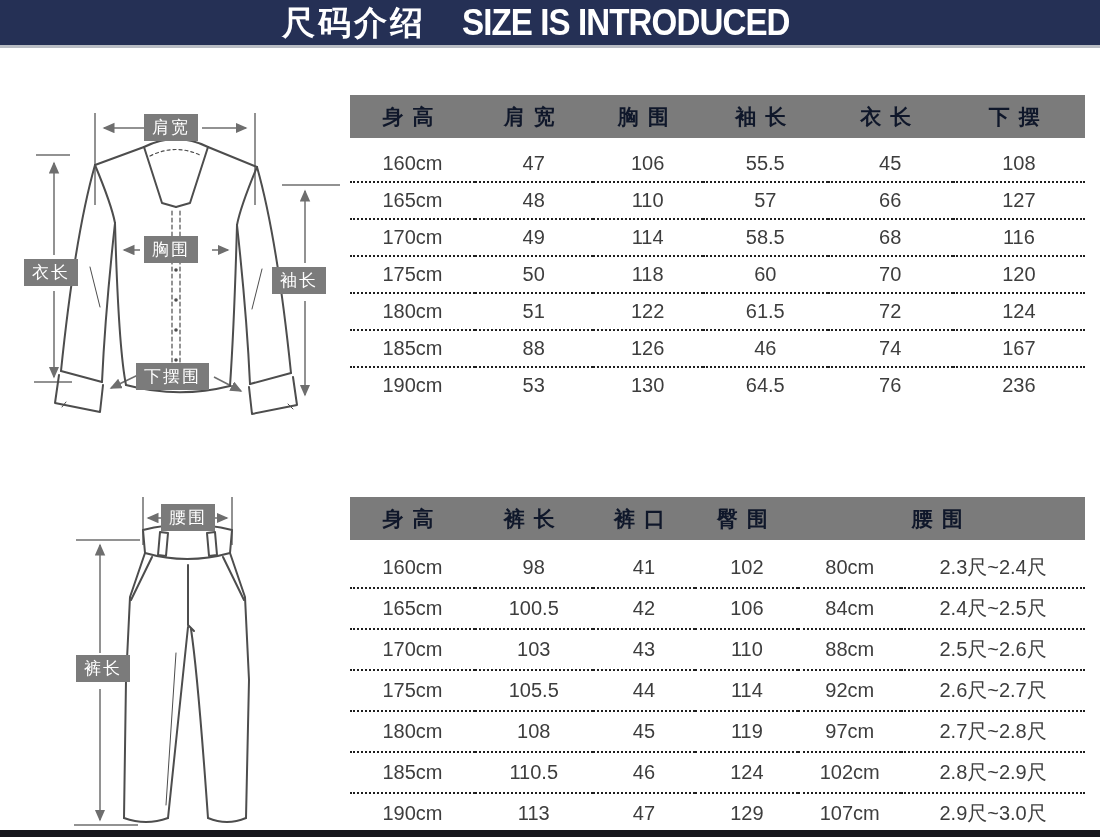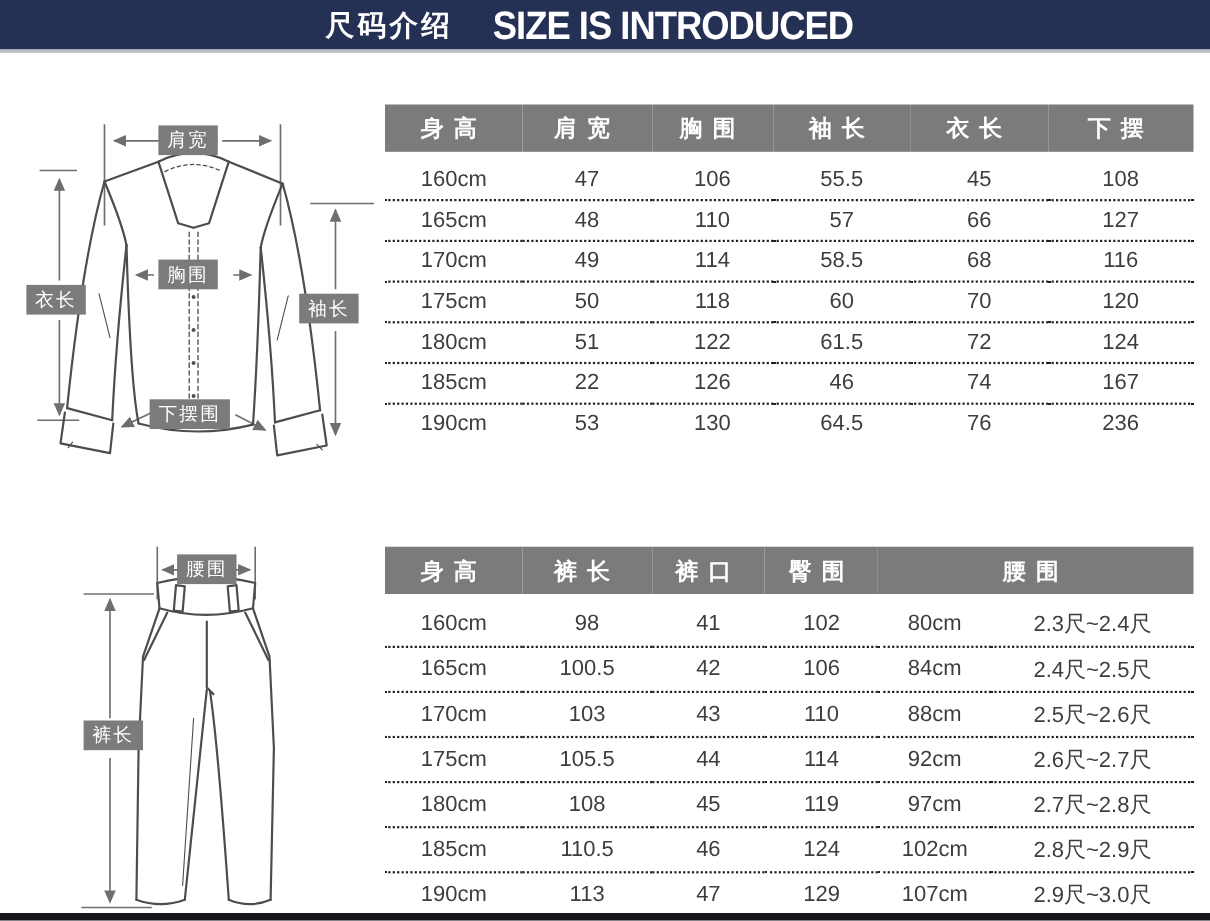--- a/index.html
+++ b/index.html
@@ -12,30 +12,30 @@
     --measure:#6e6e6e;
   }
   *{margin:0;padding:0;box-sizing:border-box;}
   html,body{width:1100px;height:837px;background:#fff;overflow:hidden;
     font-family:"Liberation Sans","DejaVu Sans",sans-serif;}
   .page{position:relative;width:1100px;height:837px;background:#fff;}
 
   
   .banner{position:absolute;left:0;top:0;width:1100px;height:45px;
     background:var(--banner-bg);display:flex;align-items:center;justify-content:center;gap:36px;}
-  .banner .cn{color:#fff;font-size:26px;font-weight:bold;letter-spacing:3px;line-height:1;}
+  .banner .cn{color:#fff;font-size:33px;font-weight:bold;letter-spacing:3px;line-height:1;}
   .banner .en{color:#fff;font-size:36px;font-weight:bold;letter-spacing:-1px;line-height:1;
     transform:scaleX(.92);transform-origin:left center;}
   .banner-divider{position:absolute;left:0;top:45px;width:1100px;height:3px;background:var(--divider);}
 
   
   .size-table{position:absolute;width:735px;border-collapse:collapse;table-layout:fixed;}
   .size-table.t1{left:350px;top:95px;}
   .size-table.t2{left:350px;top:497px;}
-  .size-table thead th{background:var(--table-header-bg);color:#ffffff;font-size:21px;font-weight:bold;
+  .size-table thead th{background:var(--table-header-bg);color:#0f172a;font-size:21px;font-weight:bold;
     letter-spacing:9px;height:43px;text-align:center;vertical-align:middle;}
   .size-table tbody td{text-align:center;font-size:20px;color:var(--ink);
     padding:6px 0;border-bottom:2px dotted #1f1f1f;vertical-align:middle;}
   .size-table tbody tr:first-child td{padding-top:14px;}
   .size-table tbody tr:last-child td{border-bottom:none;margin-top:46px;}
 
   
   .diagram{position:absolute;}
   .diagram.shirt{left:10px;top:55px;width:340px;height:390px;}
   .diagram.pants{left:60px;top:475px;width:300px;height:360px;}
@@ -177,21 +177,21 @@
         <tr>
           <td>180cm</td>
           <td>51</td>
           <td>122</td>
           <td>61.5</td>
           <td>72</td>
           <td>124</td>
         </tr>
         <tr>
           <td>185cm</td>
-          <td>22</td>
+          <td>88</td>
           <td>126</td>
           <td>46</td>
           <td>74</td>
           <td>167</td>
         </tr>
         <tr>
           <td>190cm</td>
           <td>53</td>
           <td>130</td>
           <td>64.5</td>

